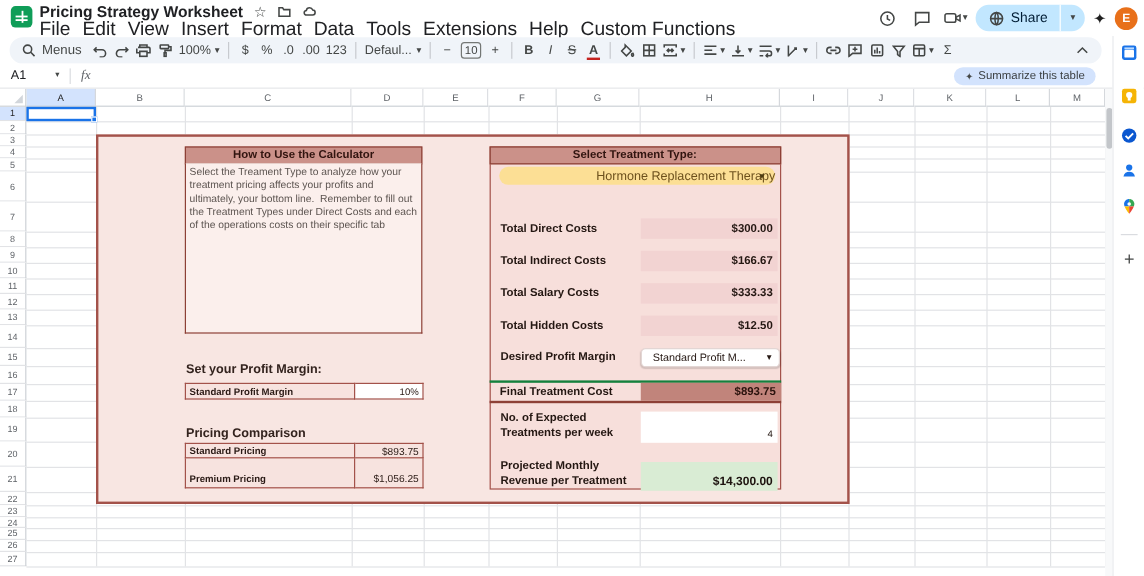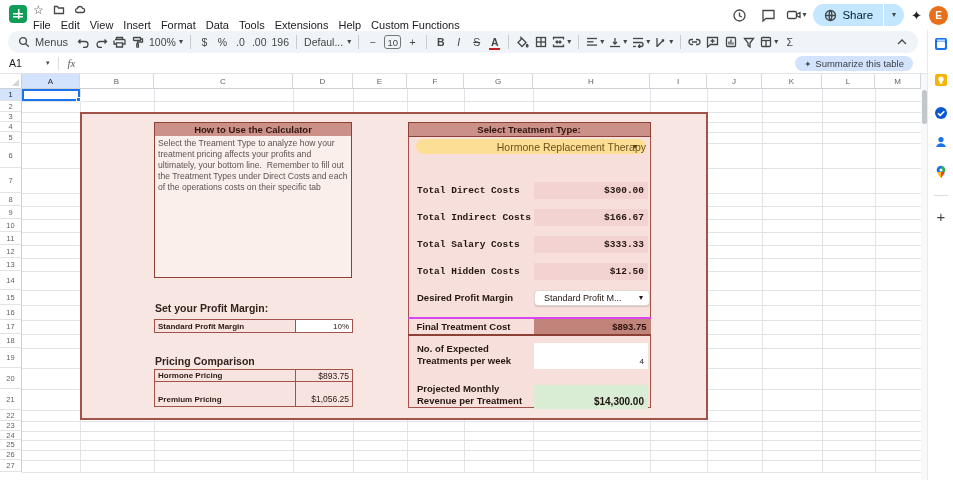--- a/index.html
+++ b/index.html
@@ -12,21 +12,21 @@
   #sheets-logo .grid { position:absolute; left:4px; top:4px; width:10px; height:10px;
     background:
       linear-gradient(#fff,#fff) 0 3.5px/10px 1.5px no-repeat,
       linear-gradient(#fff,#fff) 0 7px/10px 1.5px no-repeat,
       linear-gradient(#fff,#fff) 4.5px 0/1.5px 10px no-repeat; }
   #title-block { position:absolute; left:33px; top:2px; }
   #title-row { display:flex; align-items:center; gap:9px; height:15px; }
   #doc-title { font-size:13px; font-weight:600; color:#202124; white-space:nowrap; }
   .tb-mini-icon { color:#444746; font-size:12px; line-height:12px; }
   #menu-row { display:flex; height:14px; margin-top:1px; margin-left:-5px; }
-  #menu-row span { font-size:11px; color:#202124; padding:0 5px; line-height:14px; cursor:default; border-radius:4px; }
+  #menu-row span { font-size:16px; color:#202124; padding:0 5px; line-height:14px; cursor:default; border-radius:4px; }
   #titlebar-right { position:absolute; right:5px; top:0; height:30px; display:flex; align-items:center; gap:7px; }
   .icon-btn { width:22px; height:22px; display:flex; align-items:center; justify-content:center; border-radius:50%; }
   .with-caret { display:flex; align-items:center; }
   .caret { font-size:8px; color:#444746; line-height:8px; }
   #share-btn { height:22px; background:#c2e7ff; border-radius:11px; display:flex; align-items:center; color:#001d35; }
   #share-main { display:flex; align-items:center; gap:5px; padding:0 10px 0 11px; font-size:11.5px; font-weight:500; }
   #share-divider { width:1px; height:22px; background:#fff; }
   #share-caret { padding:0 8px; }
   #avatar { width:19px; height:19px; border-radius:50%; background:#e8701a; color:#fff; font-size:10px; font-weight:600;
     display:flex; align-items:center; justify-content:center; }
@@ -106,32 +106,32 @@
   #margin-table td { height:13px; }
   #pricing-table tr.short td { height:12px; }
 
   
   #panel { position:absolute; left:408px; top:48px; width:243px; height:286px; background:#f7dfdb;
     border:1.5px solid #a3524a; }
   #panel-head { position:absolute; left:-1.5px; top:-1.5px; width:243px; height:15px; font-size:9.5px; }
   #treat-dd { position:absolute; left:7px; top:16px; width:230px; height:15px; background:#fcdf95; border-radius:8px;
     display:flex; align-items:center; justify-content:flex-end; font-size:10.5px; color:#6d511d; }
   #treat-dd .caret { position:absolute; right:9px; color:#4e3c12; }
-  .cost-row { position:absolute; left:0; width:243px; height:17px;font-family:Liberation Mono, monospace; }
+  .cost-row { position:absolute; left:0; width:243px; height:17px; }
   .cost-row .clbl { position:absolute; left:8px; top:0; line-height:17px; font-size:9.5px; font-weight:700; color:#241712; }
   .cost-row .cval { position:absolute; left:125px; top:0; width:114px; height:17px; background:#f2d3d2;
     font-size:9.5px; font-weight:700; color:#241712; text-align:right; line-height:17px; padding-right:4px; }
   #desired-row { position:absolute; left:0; top:167px; width:243px; height:16px; }
   #desired-row .clbl { position:absolute; left:8px; line-height:16px; font-size:9.5px; font-weight:700; color:#241712; }
   #desired-dd { position:absolute; left:125px; top:0; width:116px; height:16px; background:#fff; border-radius:4px;
     border:1px solid #e3d6d4; box-shadow:0 1px 1px rgba(0,0,0,.15); font-size:9px; color:#241712;
     display:flex; align-items:center; padding-left:9px; }
   #desired-dd .caret { position:absolute; right:6px; color:#241712; }
   #final-band { position:absolute; left:-1.5px; top:194px; width:243px; height:19px;
-    border-top:2px solid #d946ef; border-bottom:2px solid #8d4036; }
+    border-top:2px solid #15803d; border-bottom:2px solid #8d4036; }
   #final-band .clbl { position:absolute; left:9px; line-height:15px; font-size:9.5px; font-weight:700; color:#241712; }
   #final-band .cval { position:absolute; left:126px; top:0; width:117px; height:15px; background:#c1847b;
     font-size:9.5px; font-weight:700; color:#2a120d; text-align:right; line-height:15px; padding-right:4px; }
   #expected-row { position:absolute; left:0; top:218px; width:243px; height:28px; }
   #expected-row .clbl { position:absolute; left:8px; top:2px; width:112px; font-size:9.5px; font-weight:700;
     line-height:12px; color:#241712; }
   #expected-cell { position:absolute; left:125px; top:2px; width:114px; height:26px; background:#fff;
     font-size:8px; color:#241712; text-align:right; padding:14px 4px 0 0; }
   #projected-row { position:absolute; left:0; top:258px; width:243px; height:28px; }
   #projected-row .clbl { position:absolute; left:8px; top:2px; width:115px; font-size:9.5px; font-weight:700;
@@ -149,20 +149,21 @@
 </style>
 </head>
 <body>
 
 <div id="titlebar">
   <div id="sheets-logo">
       <div class="grid"></div>
     </div>
   <div id="title-block">
     <div id="title-row">
+      <span id="doc-title">Pricing Strategy Worksheet</span>
       <span class="tb-mini-icon">☆</span>
       <span class="tb-mini-icon">
         <svg class="ic" width="12" height="12" viewBox="0 0 12 12">
             <path d="M1.5 2.5h3l1 1.5h5v5.5h-9z"></path>
           </svg>
       </span>
       <span class="tb-mini-icon">
         <svg class="ic" width="13" height="12" viewBox="0 0 13 12">
             <path d="M3.5 8.5c-1.2 0-2-.8-2-1.9 0-1 .8-1.8 1.8-1.9.2-1.3 1.3-2.2 2.7-2.2 1.2 0 2.2.7 2.6 1.8 1.1 0 2 .9 2 2.1 0 1.2-.9 2.1-2.1 2.1z"></path>
           </svg>
@@ -248,21 +249,21 @@
   </span>
   <span class="tbtn with-caret">
     <span>100%</span>
       <span class="caret" style="margin-left:3px">▾</span>
   </span>
   <span class="tdiv"></span>
   <span class="tbtn">$</span>
   <span class="tbtn">%</span>
   <span class="tbtn">.0</span>
   <span class="tbtn">.00</span>
-  <span class="tbtn">196</span>
+  <span class="tbtn">123</span>
   <span class="tdiv"></span>
   <span class="tbtn with-caret">
     <span>Defaul...</span>
       <span class="caret" style="margin-left:4px">▾</span>
   </span>
   <span class="tdiv"></span>
   <span class="tbtn">−</span>
   <span id="font-size-box">10</span>
   <span class="tbtn">+</span>
   <span class="tdiv"></span>
@@ -479,21 +480,21 @@
         <td class="lbl">Standard Profit Margin</td>
         <td class="val">10%</td>
       </tr>
     </tbody>
       </table>
 
     <div id="h-pricing" class="sheet-heading">Pricing Comparison</div>
     <table id="pricing-table" class="mini">
       <tbody>
           <tr class="short">
-        <td class="lbl">Hormone Pricing</td>
+        <td class="lbl">Standard Pricing</td>
         <td class="valp">$893.75</td>
       </tr>
       <tr class="tall">
         <td class="lbl">Premium Pricing</td>
         <td class="valp">$1,056.25</td>
       </tr>
     </tbody>
       </table>
 
     <div id="panel">

